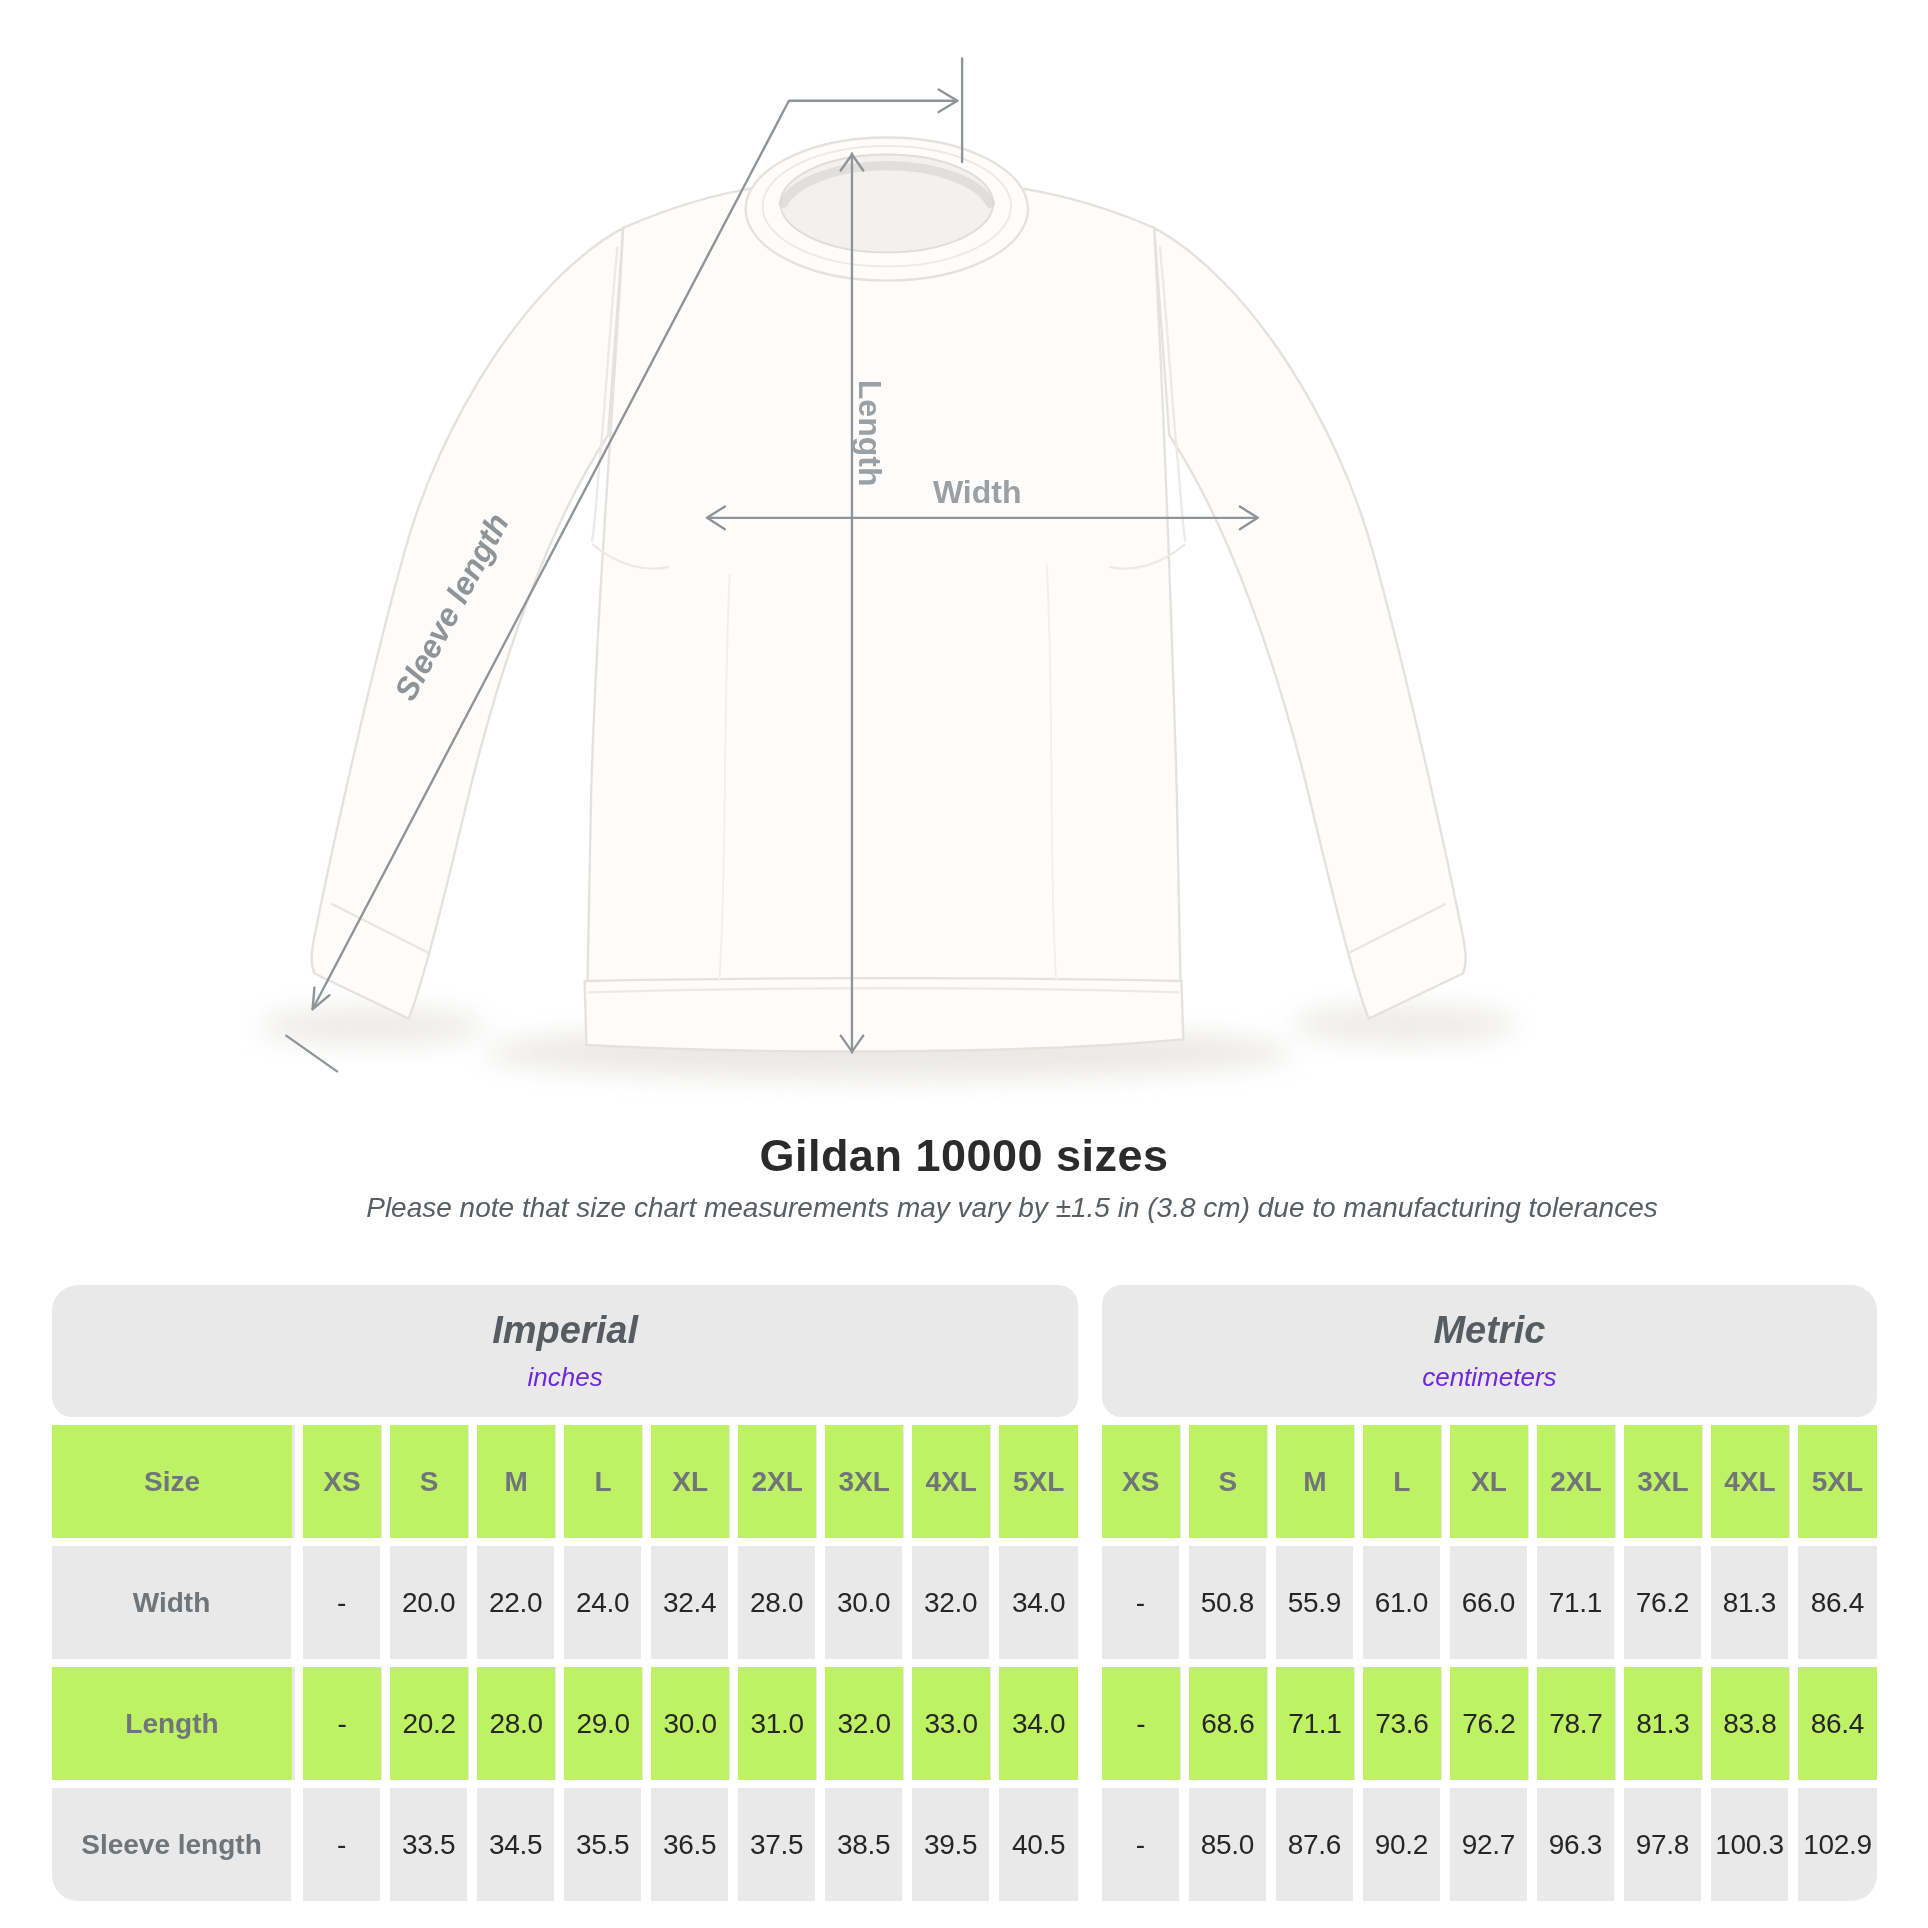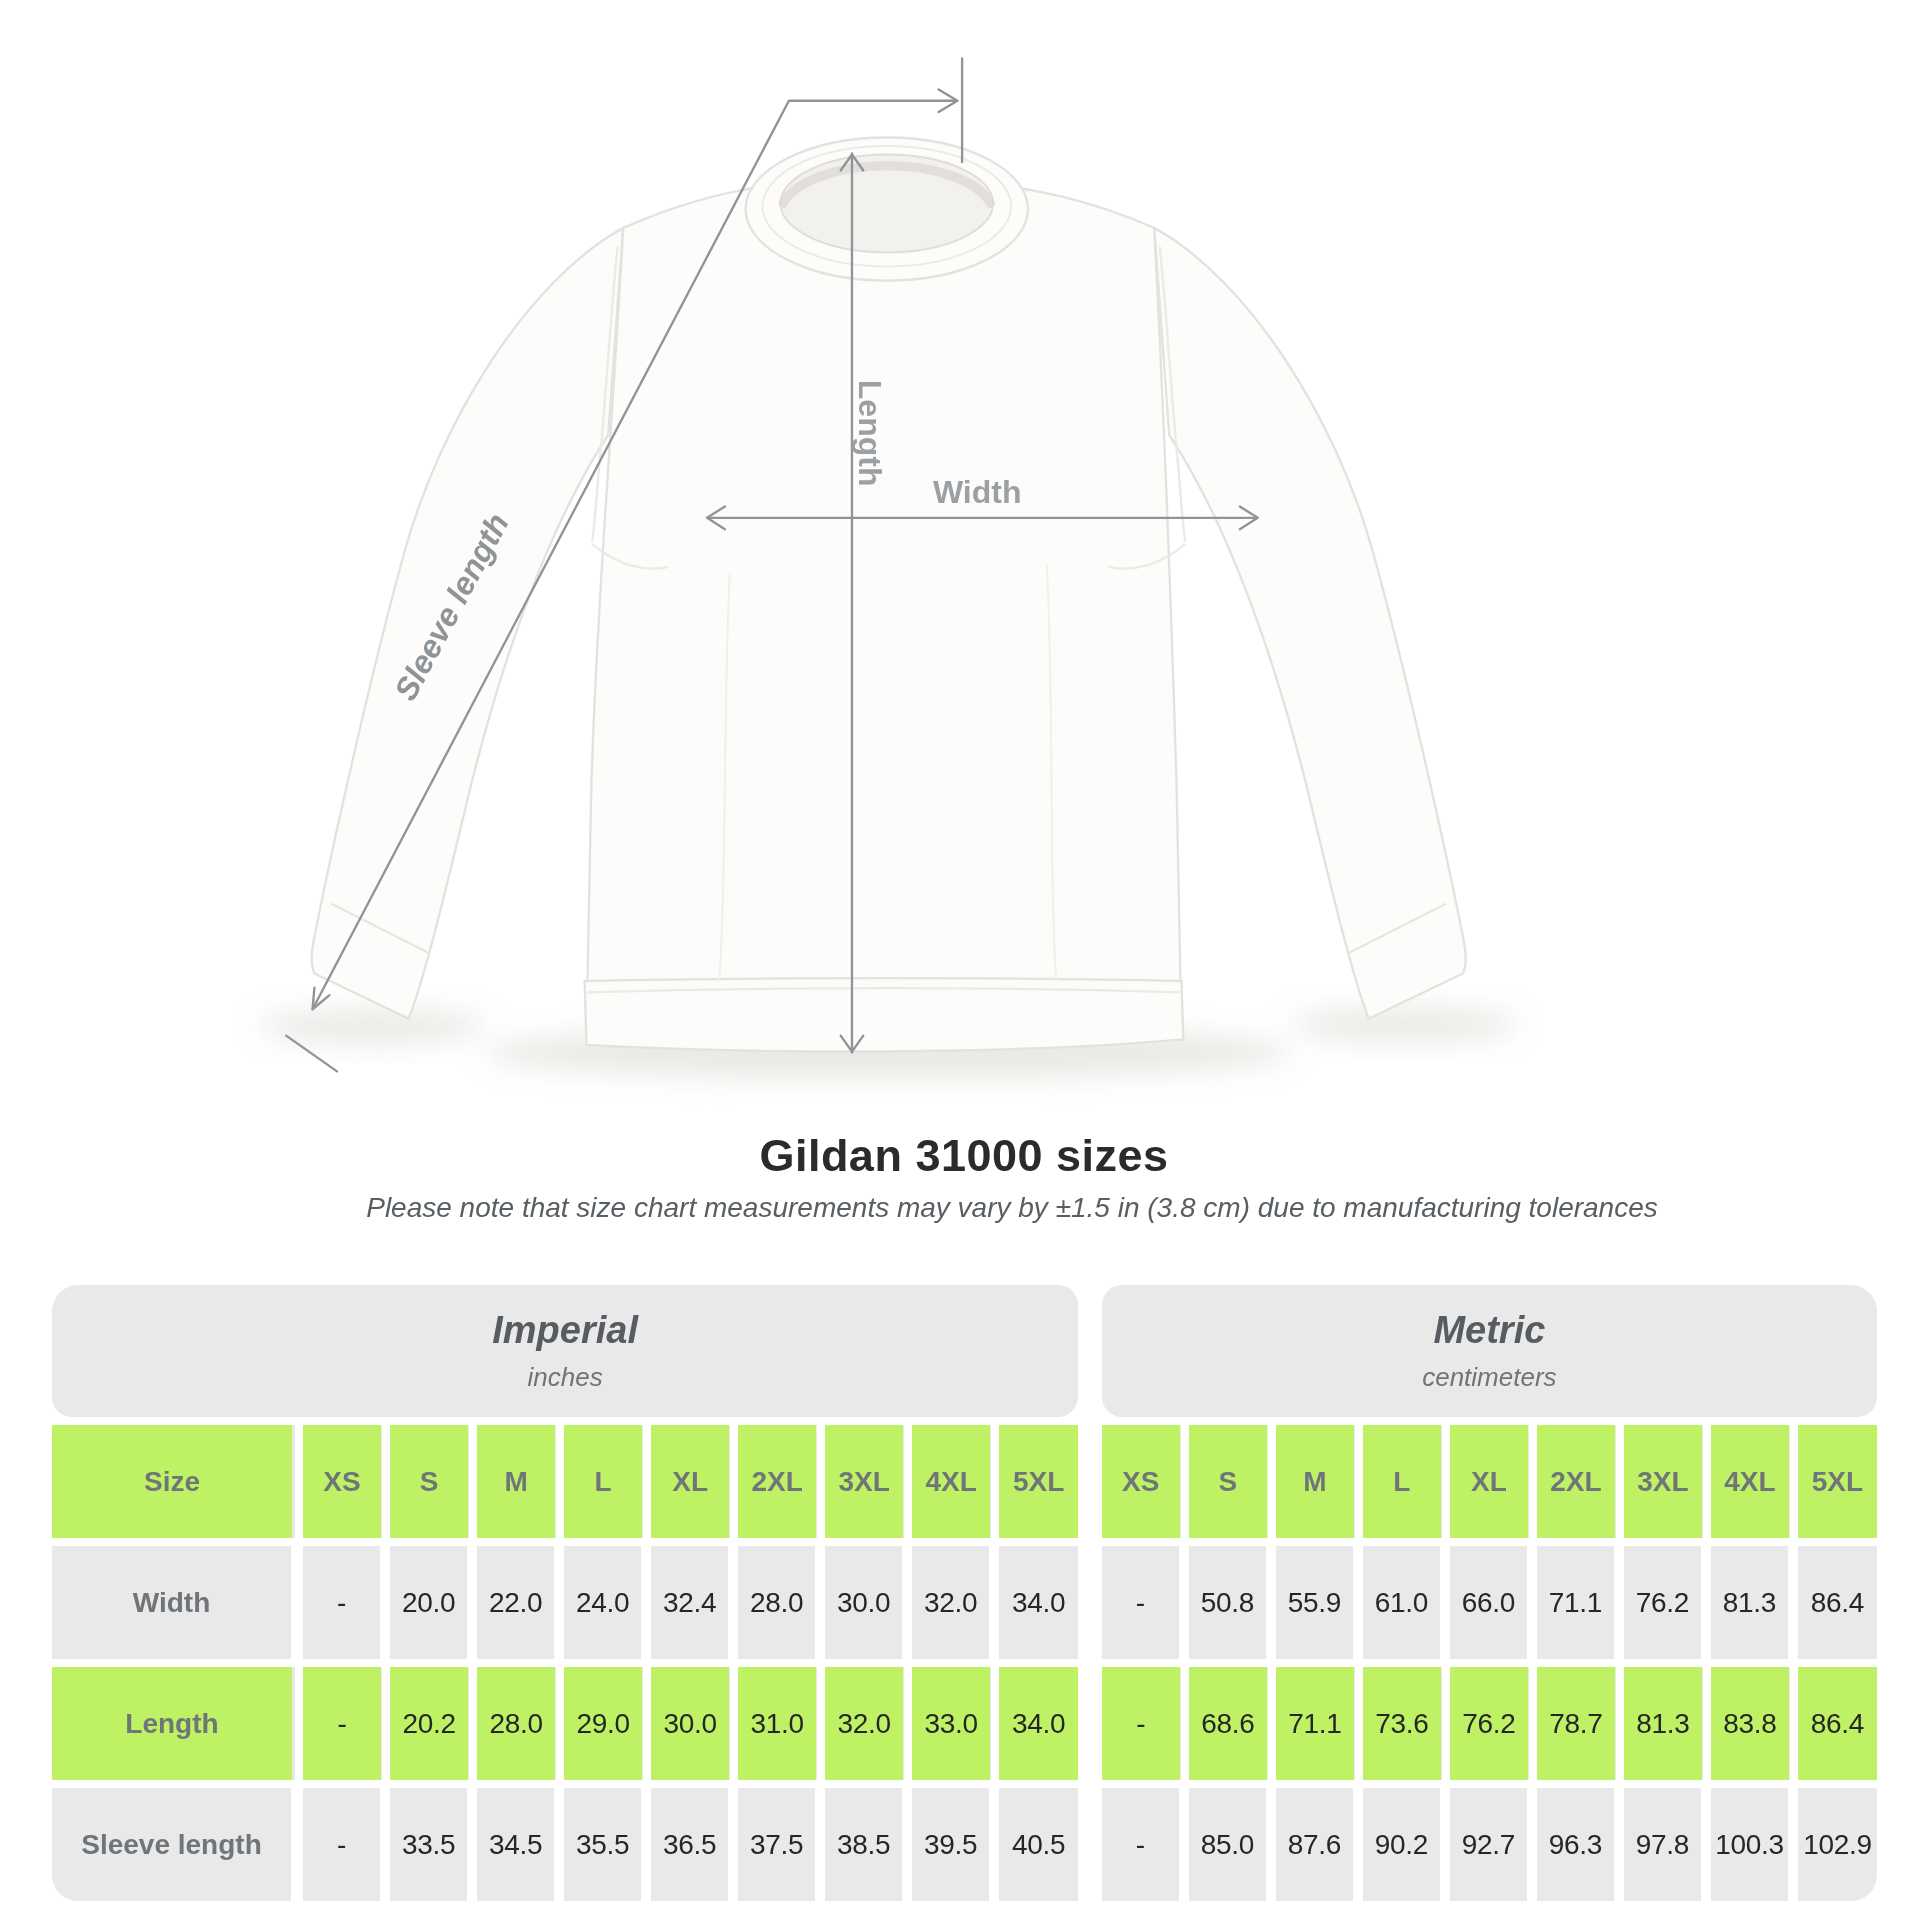--- a/index.html
+++ b/index.html
@@ -34,21 +34,21 @@
   .gut { background:#ffffff; border-right:none; }
   .hdr { font-weight:700; color:#70757a; font-size:28px; }
   .val { color:#262626; font-size:28px; letter-spacing:-0.3px; }
   .corner-bl { border-radius:0 0 0 26px; }
   .corner-br { border-radius:0 0 26px 0; }
 
   .band { background:#e9e9e9; display:flex; flex-direction:column; align-items:center; justify-content:center; gap:9.4px;border-radius:20px; }
   .band-left  { grid-column:1 / span 10; border-top-left-radius:26px; }
   .band-right { grid-column:12 / span 9; border-top-right-radius:26px; }
   .gl { font-size:38px; font-weight:700; font-style:italic; color:#565c61; }
-  .gu { font-size:26px; font-style:italic; color:#737373; }
+  .gu { font-size:26px; font-style:italic; color:#6d28d9; }
 </style>
 </head>
 <body>
 
 <div class="screen">
 
   <svg class="hero" width="1928" height="1111" viewBox="0 0 2048 1180">
     <defs>
       <filter id="soft" x="-50%" y="-50%" width="200%" height="200%">
         <feGaussianBlur stdDeviation="14"></feGaussianBlur>
@@ -105,21 +105,21 @@
       <path d="M 752 550 L 1335 550"></path>
       <path d="M 770 538 L 751 550 L 770 562"></path>
       <path d="M 1317 538 L 1336 550 L 1317 562"></path>
     </g>
 
     <text transform="translate(912 460) rotate(90)" text-anchor="middle" font-size="34" font-weight="bold" fill="#9aa0a4">Length</text>
     <text x="1038" y="534" text-anchor="middle" font-size="34" font-weight="bold" fill="#9aa0a4">Width</text>
     <text transform="translate(490 650) rotate(-62)" text-anchor="middle" font-size="34" font-weight="bold" font-style="italic" fill="#8f9498">Sleeve length</text>
   </svg>
 
-  <div class="title">Gildan 31000 sizes</div>
+  <div class="title">Gildan 10000 sizes</div>
   <div class="subtitle">Please note that size chart measurements may vary by ±1.5 in (3.8 cm) due to manufacturing tolerances</div>
 
   <div class="size-table">
 
     <div class="band band-left">
       <div class="gl">Imperial</div>
       <div class="gu">inches</div>
     </div>
     <div class="gut"></div>
     <div class="band band-right">

